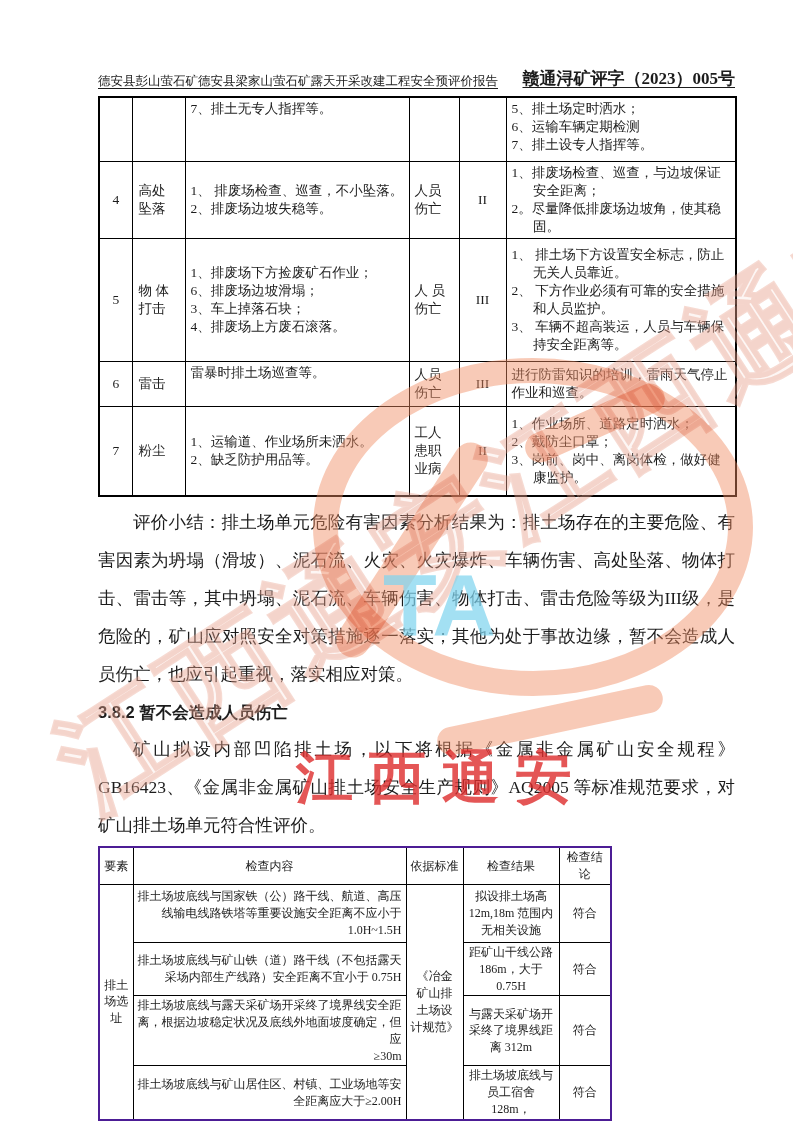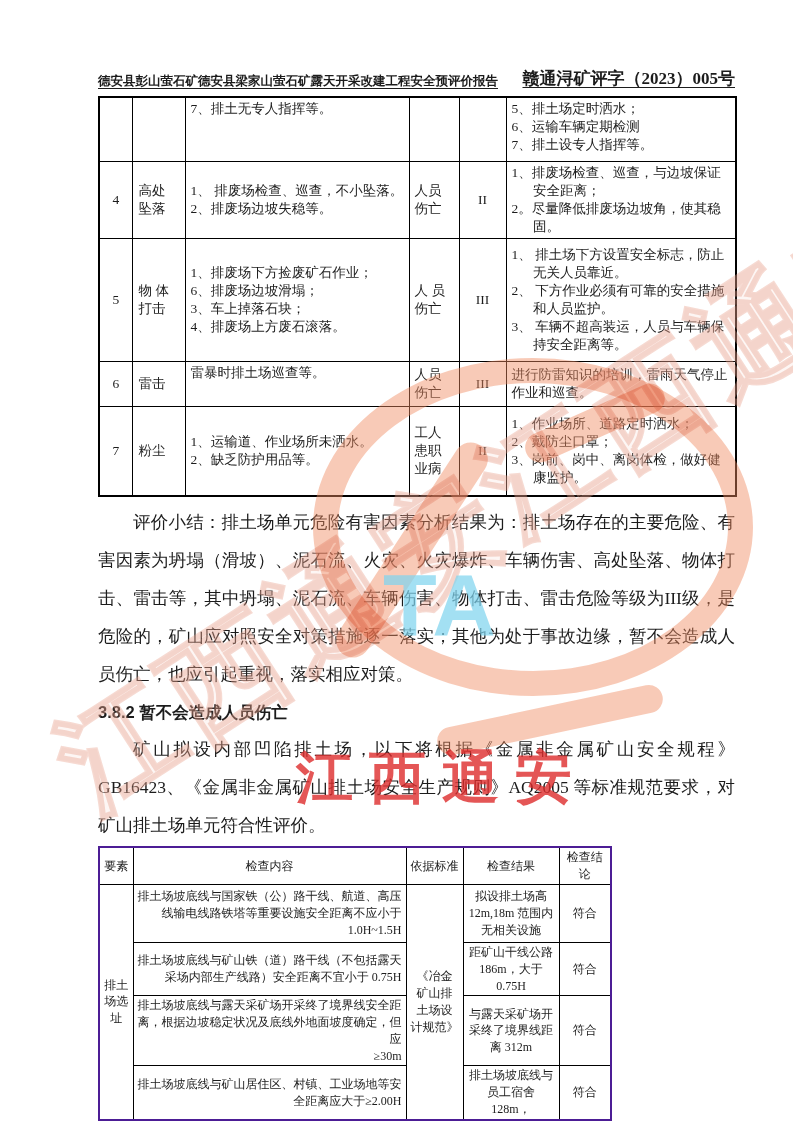--- a/index.html
+++ b/index.html
@@ -6,21 +6,21 @@
   html,body { background:#888; }
   .page {
     position:relative; width:793px; height:1122px; margin:0 auto;
     background:#ffffff; overflow:hidden;
     font-family:"Liberation Serif","DejaVu Serif",serif; color:#1c1c1c;
     padding:72px 58px 0 98px;
   }
   
   .hdr { display:flex; justify-content:space-between; align-items:flex-end; width:637px; height:18px; }
   .hdr span { text-decoration:underline; text-underline-offset:3px; white-space:nowrap; }
-  .hdr .hl { font-size:12.5px; font-weight:bold; }
+  .hdr .hl { font-size:12.5px; font-weight:normal; }
   .hdr .hr { font-size:17px;  font-weight:bold; }
 
   
   table { border-collapse:collapse; table-layout:fixed; }
   .t1 { width:637px; margin-top:6px; border:2px solid #000; }
   .t1 td { border:1px solid #000; vertical-align:middle; font-size:13.5px; line-height:1.34; padding:2px 5px; }
   .t1 .c-no, .t1 .c-lvl { text-align:center; }
   .t1 .c-type { padding-left:6px; }
   .t1 .vtop { vertical-align:top; }
   .pre { white-space:pre-line; }

